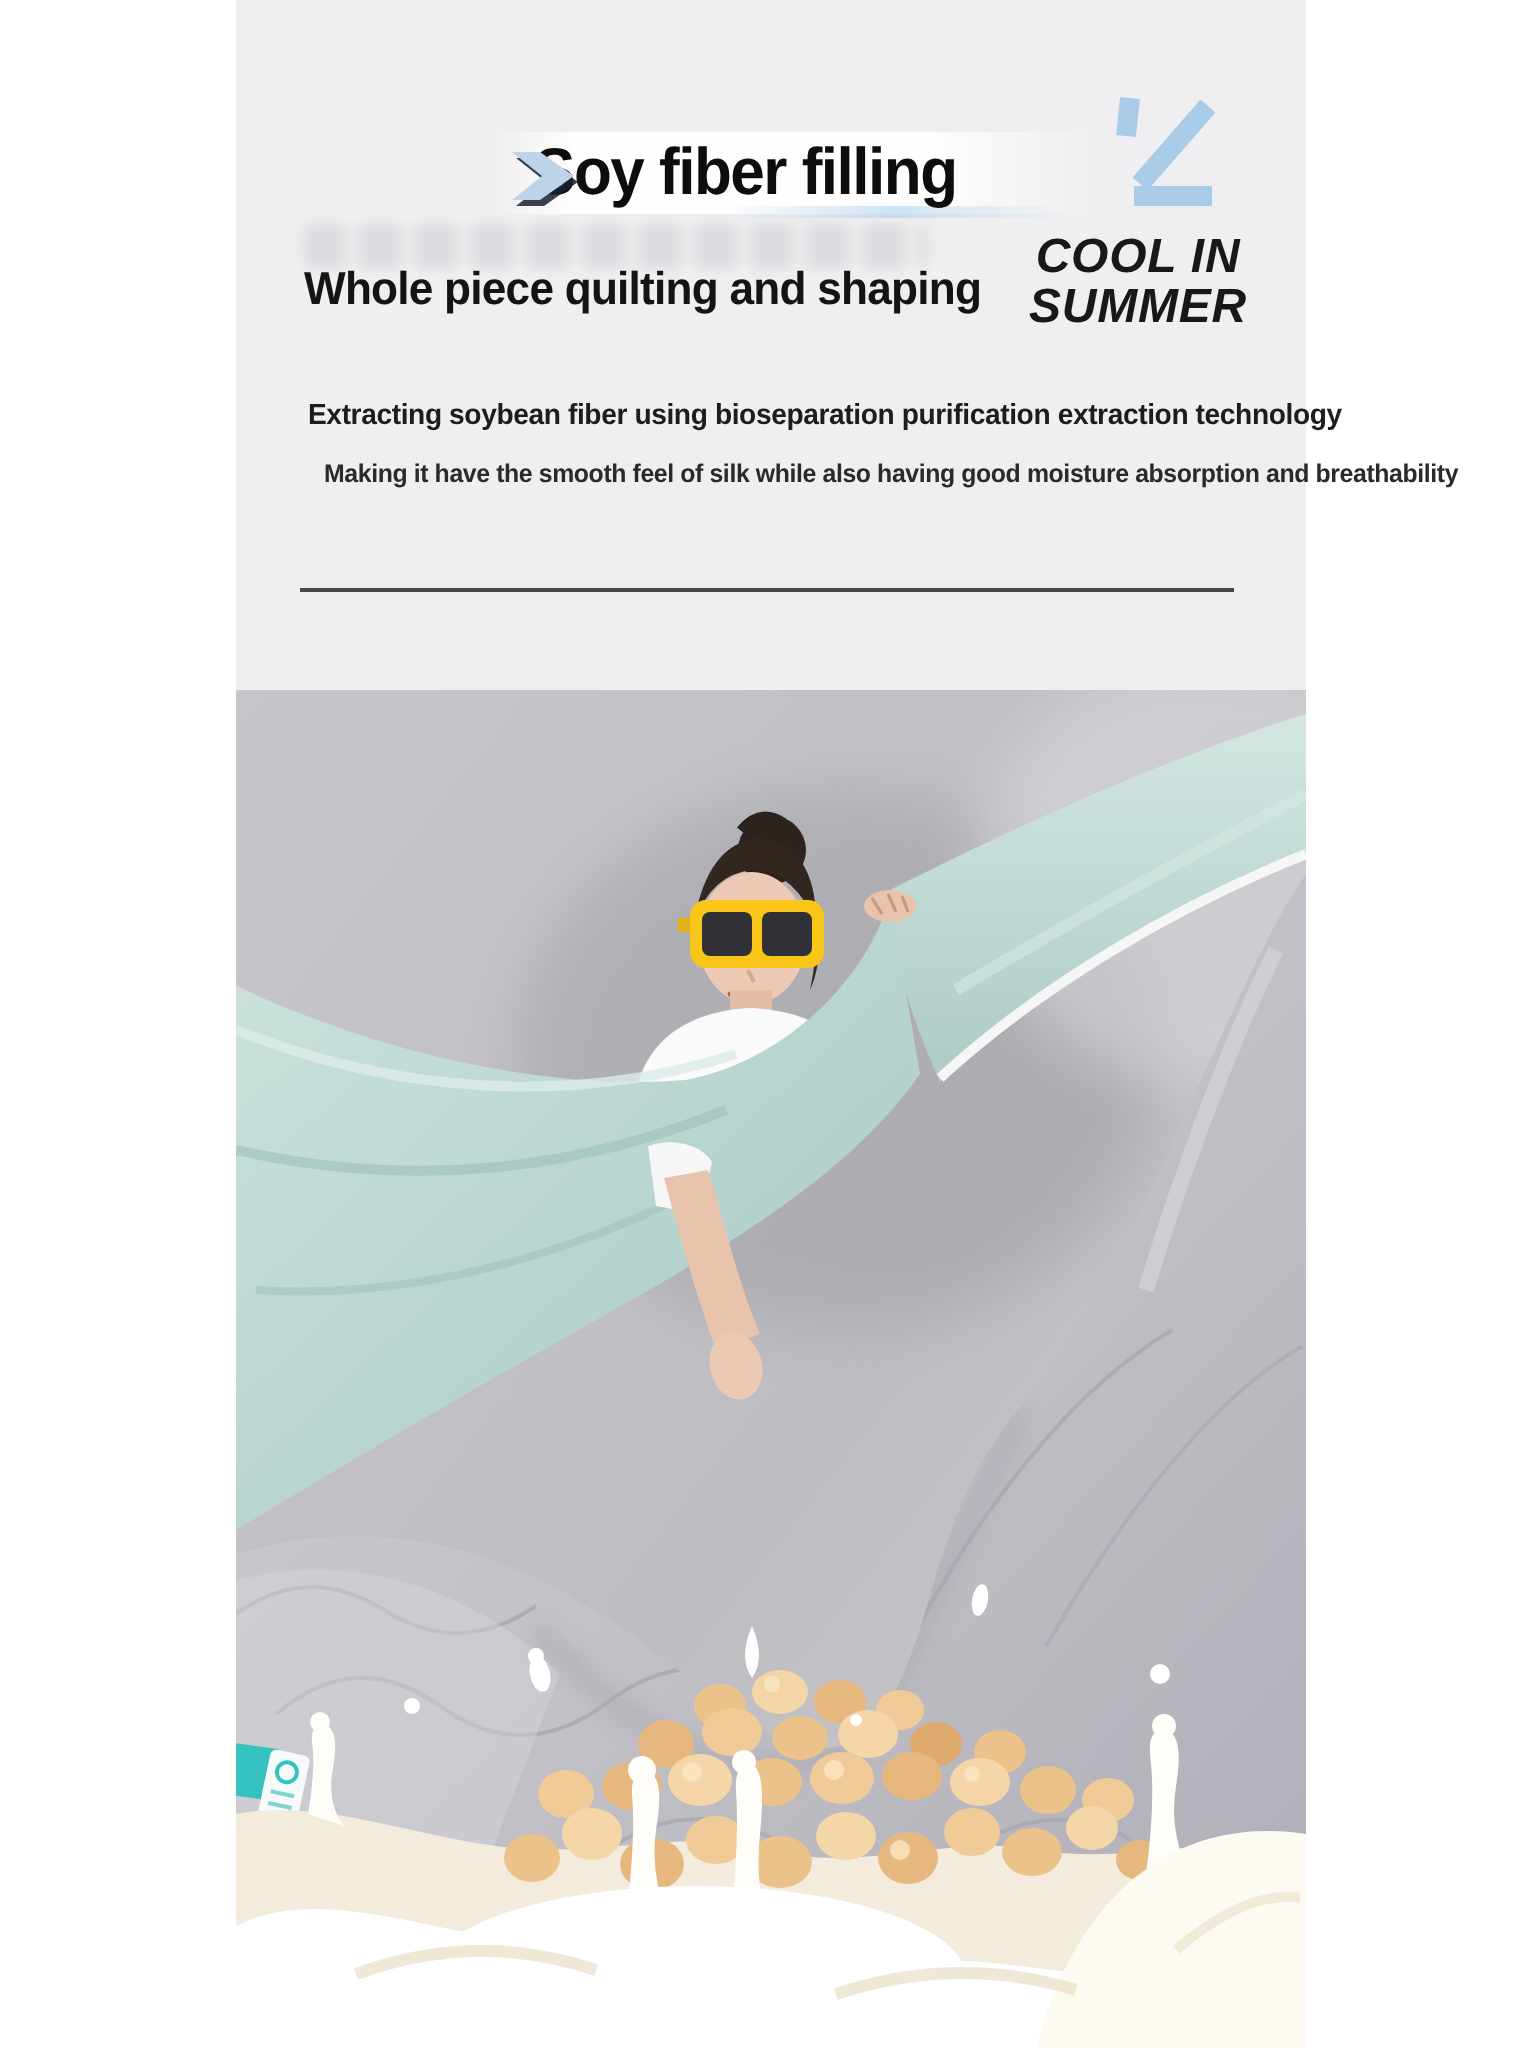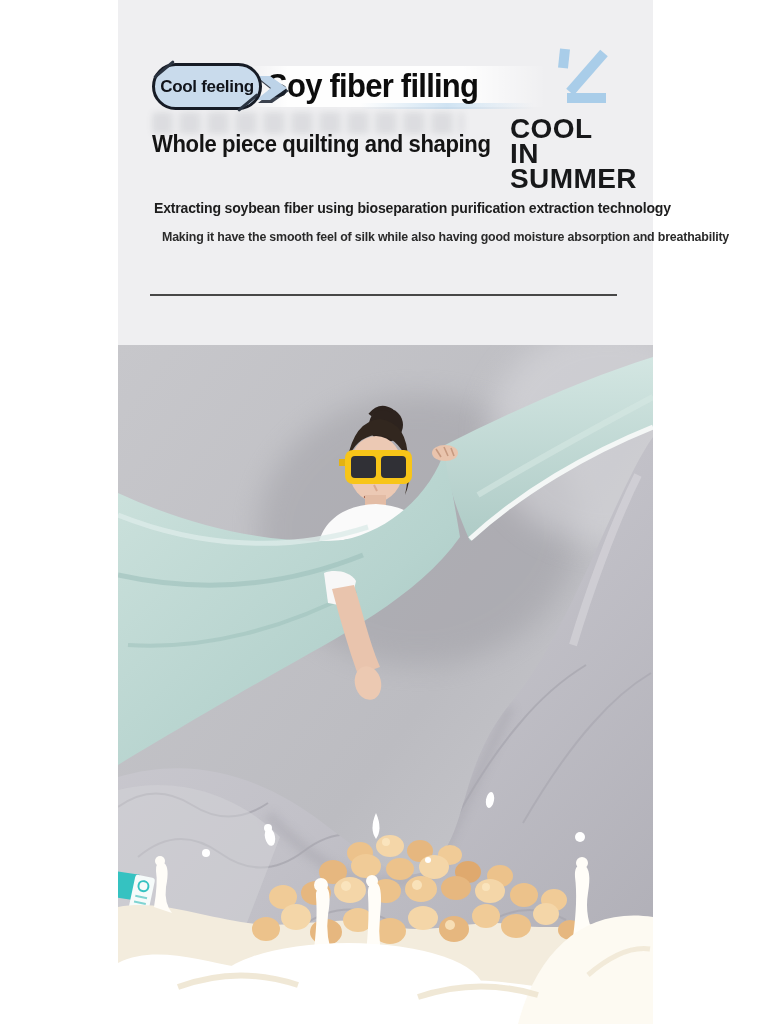--- a/index.html
+++ b/index.html
@@ -36,22 +36,22 @@
     content:"";position:absolute;left:38%;bottom:-2px;width:58%;height:6px;
     background:linear-gradient(90deg,rgba(169,205,233,0),rgba(169,205,233,.55),rgba(169,205,233,0));
   }
   .title{
     position:absolute;left:149px;top:66px;z-index:2;
     font-size:33px;line-height:40px;font-weight:bold;color:#0d0d0d;
     letter-spacing:-0.8px;transform:scaleX(.94);transform-origin:left center;white-space:nowrap;
   }
   .corner-icon{position:absolute;left:434px;top:46px;}
   .corner-tagline{
-    position:absolute;left:392px;top:116px;width:118px;
-    font-size:28px;line-height:25px;font-weight:bold;color:#17181a;letter-spacing:.4px;
+    position:absolute;left:392px;top:116px;width:118px;text-align:center;
+    font-size:24px;line-height:25px;font-weight:bold;color:#17181a;letter-spacing:.4px;font-style:italic;
   }
   .ghost-band{
     position:absolute;left:34px;top:112px;width:312px;height:22px;border-radius:4px;
     background:repeating-linear-gradient(90deg,rgba(66,72,84,.20) 0 20px,rgba(66,72,84,.04) 20px 28px);
     filter:blur(3px);opacity:.55;
   }
   .subtitle{
     position:absolute;left:34px;top:131px;
     font-size:23px;font-weight:bold;color:#141414;letter-spacing:-0.4px;
     transform:scaleX(.96);transform-origin:left center;white-space:nowrap;
@@ -70,23 +70,20 @@
     position:absolute;left:32px;top:294px;width:467px;height:2px;background:#474747;
   }
   .photo{position:absolute;left:0;top:345px;width:535px;height:679px;overflow:hidden;}
 </style>
 </head>
 <body>
 
 <div class="panel">
 
   <div class="title-band"></div>
-  <div class="badge">
-    <span>Cool feeling</span>
-  </div>
   <svg class="badge-arrow" width="38" height="34" viewBox="0 0 38 34">
     <polygon points="2,7 16,7 33,19 16,31 2,31 17,19" fill="#1a2230" opacity=".85"></polygon>
     <polygon points="0,4 14,4 31,16 14,28 0,28 15,16" fill="#bdd3e8"></polygon>
   </svg>
   <div class="title">Soy fiber filling</div>
 
   <svg class="corner-icon" width="62" height="62" viewBox="0 0 62 62">
     <g stroke="#a9cde9" stroke-width="10" fill="none">
       <path d="M13,3 L11,22"></path>
       <path d="M52,7 L18,46"></path>

